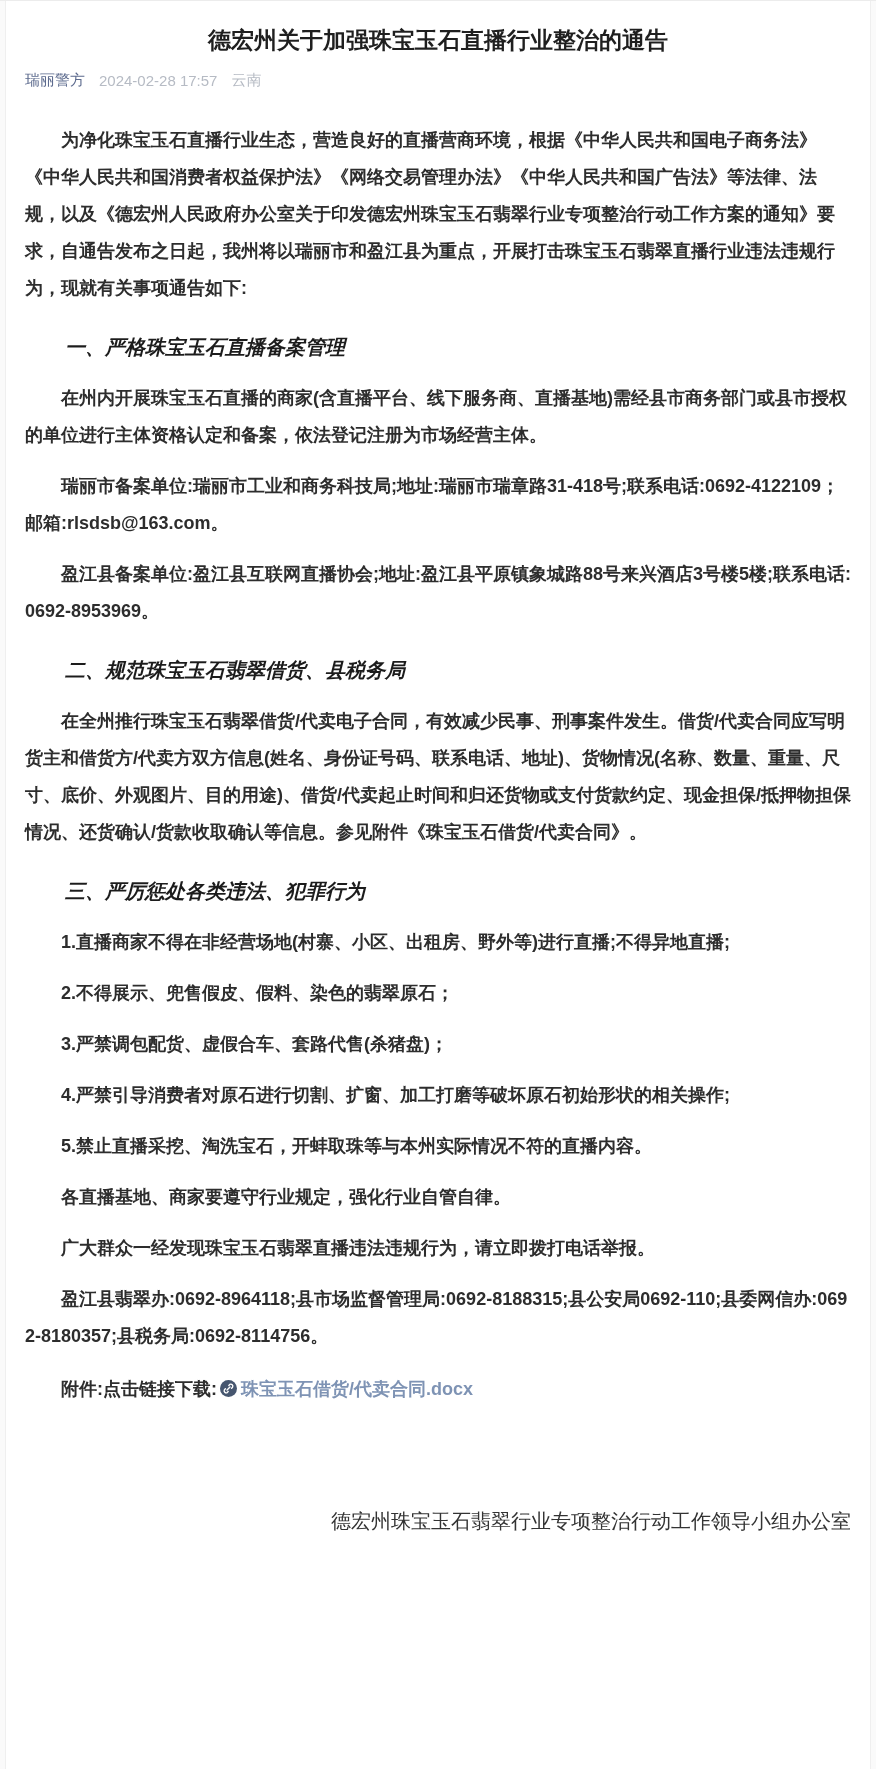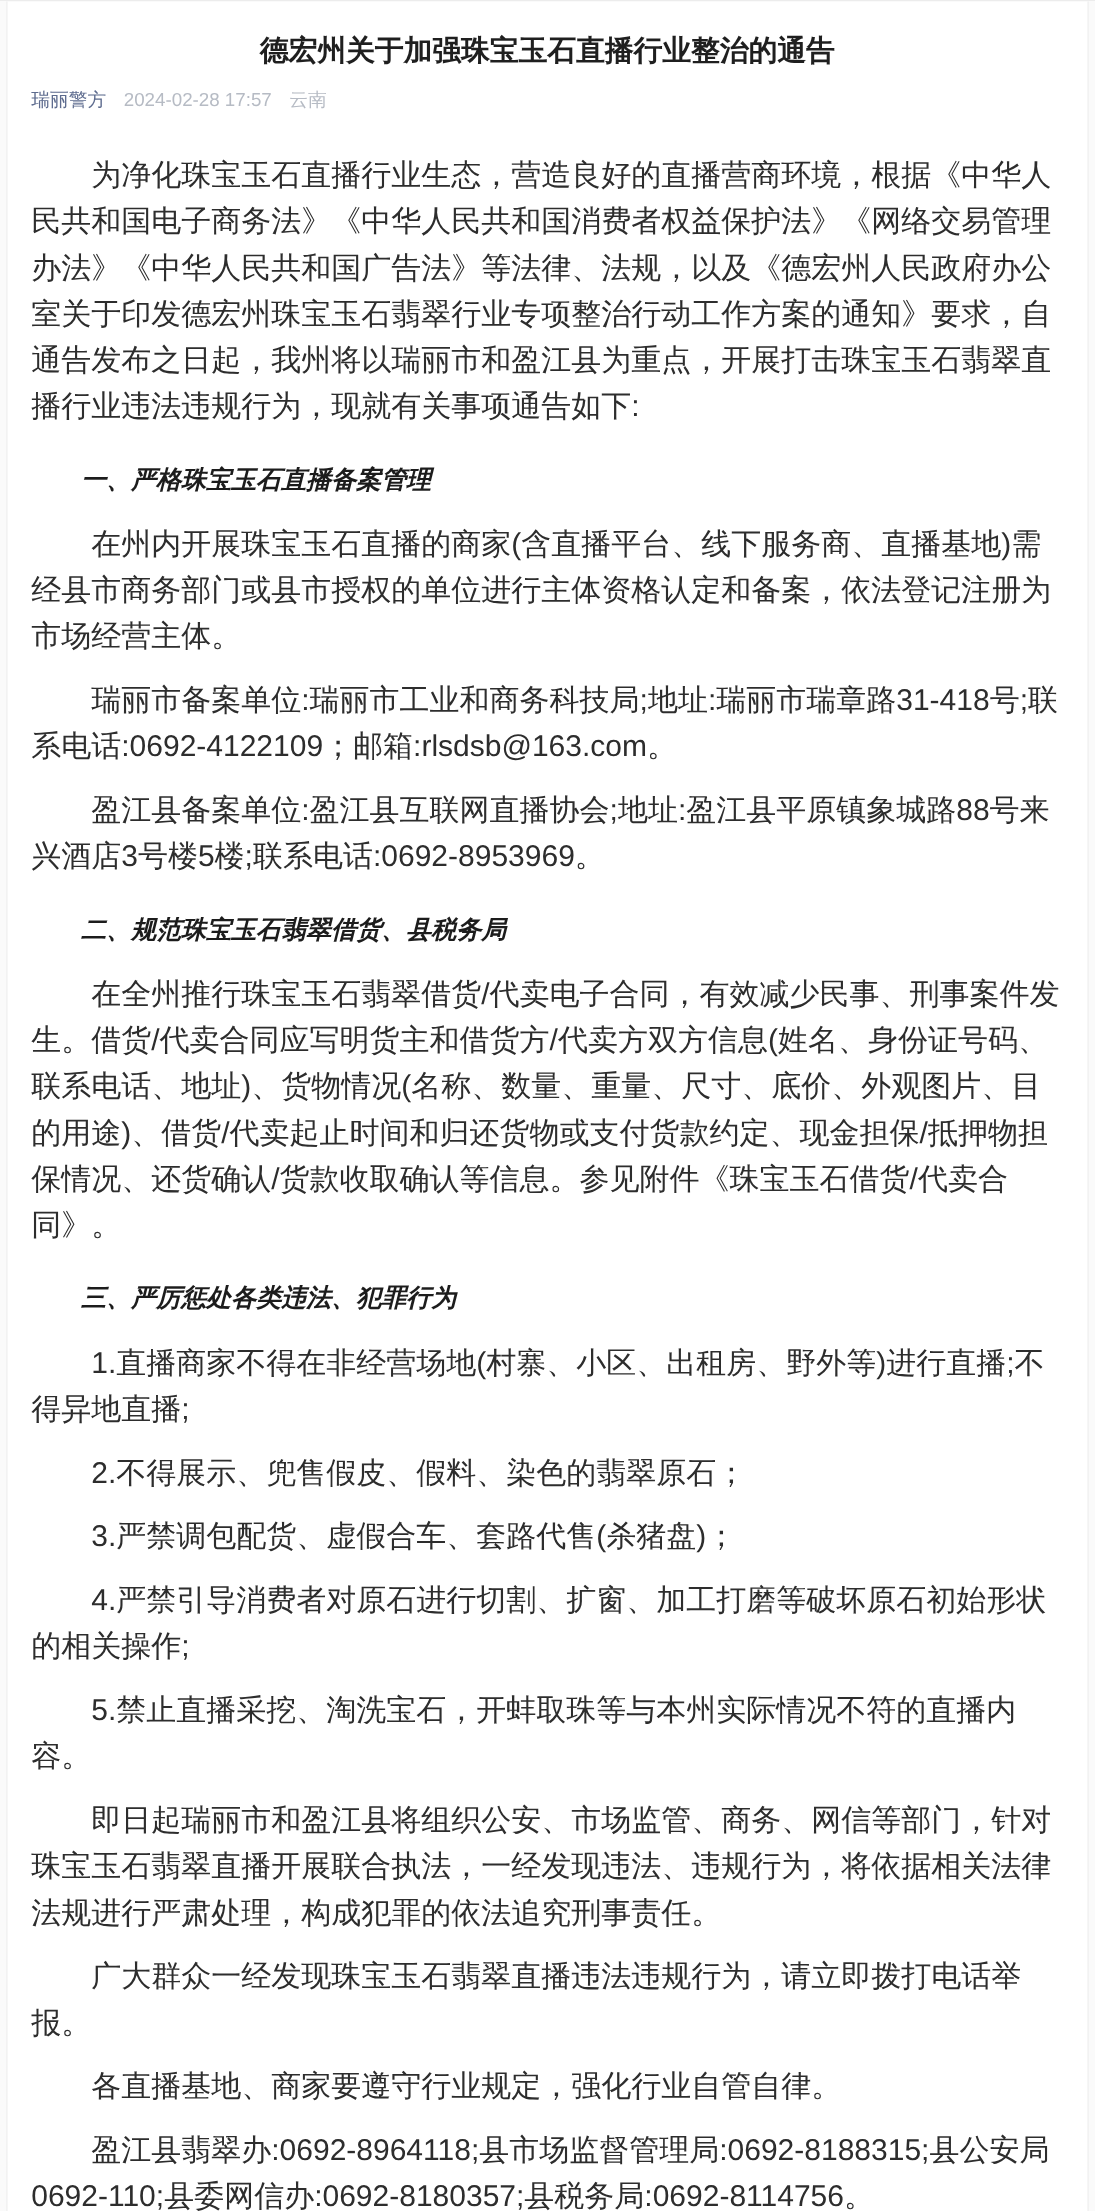--- a/index.html
+++ b/index.html
@@ -32,26 +32,27 @@
     font-size:15px;
     color:#b6bbc4;
     display:flex;
     align-items:center;
     gap:14px;
   }
   .byline .source { color:#5d6b8e; cursor:pointer;text-align:center; }
 
   .article { margin-top:32px; }
   .para {
-    font-size:24px;
+    font-size:18px;
     line-height:37px;
     color:#2d2d2d;
     text-indent:2em;
     margin:14px 0;
     word-break:break-all;
+    font-weight:bold;
   }
   .sec {
     font-size:20px;
     line-height:37px;
     font-weight:700;
     color:#1c1c1c;
     text-indent:2em;
     margin:22px 0 14px 0;
     font-style:italic;
   }
@@ -95,23 +96,22 @@
     <p class="para">瑞丽市备案单位:瑞丽市工业和商务科技局;地址:瑞丽市瑞章路31-418号;联系电话:0692-4122109；邮箱:rlsdsb@163.com。</p>
     <p class="para">盈江县备案单位:盈江县互联网直播协会;地址:盈江县平原镇象城路88号来兴酒店3号楼5楼;联系电话:0692-8953969。</p>
     <h2 class="sec">二、规范珠宝玉石翡翠借货、县税务局</h2>
     <p class="para">在全州推行珠宝玉石翡翠借货/代卖电子合同，有效减少民事、刑事案件发生。借货/代卖合同应写明货主和借货方/代卖方双方信息(姓名、身份证号码、联系电话、地址)、货物情况(名称、数量、重量、尺寸、底价、外观图片、目的用途)、借货/代卖起止时间和归还货物或支付货款约定、现金担保/抵押物担保情况、还货确认/货款收取确认等信息。参见附件《珠宝玉石借货/代卖合同》。</p>
     <h2 class="sec">三、严厉惩处各类违法、犯罪行为</h2>
     <p class="para">1.直播商家不得在非经营场地(村寨、小区、出租房、野外等)进行直播;不得异地直播;</p>
     <p class="para">2.不得展示、兜售假皮、假料、染色的翡翠原石；</p>
     <p class="para">3.严禁调包配货、虚假合车、套路代售(杀猪盘)；</p>
     <p class="para">4.严禁引导消费者对原石进行切割、扩窗、加工打磨等破坏原石初始形状的相关操作;</p>
     <p class="para">5.禁止直播采挖、淘洗宝石，开蚌取珠等与本州实际情况不符的直播内容。</p>
-    <p class="para">即日起瑞丽市和盈江县将组织公安、市场监管、商务、网信等部门，针对珠宝玉石翡翠直播开展联合执法，一经发现违法、违规行为，将依据相关法律法规进行严肃处理，构成犯罪的依法追究刑事责任。</p>
+    <p class="para">各直播基地、商家要遵守行业规定，强化行业自管自律。</p>
     <p class="para">广大群众一经发现珠宝玉石翡翠直播违法违规行为，请立即拨打电话举报。</p>
-    <p class="para">各直播基地、商家要遵守行业规定，强化行业自管自律。</p>
     <p class="para">盈江县翡翠办:0692-8964118;县市场监督管理局:0692-8188315;县公安局0692-110;县委网信办:0692-8180357;县税务局:0692-8114756。</p>
 
     <p class="para attach"><span>附件:点击链接下载:</span><a class="attach-link"><span class="attach-icon"><svg viewBox="0 0 16 16" aria-hidden="true">
               <circle cx="8" cy="8" r="8" fill="#46566f"></circle>
               <g stroke="#ffffff" stroke-width="1.3" fill="none" stroke-linecap="round">
                 <path d="M6.6 9.4 L9.4 6.6"></path>
                 <path d="M8.3 5.1 l0.9 -0.9 a1.9 1.9 0 0 1 2.6 2.6 l-0.9 0.9"></path>
                 <path d="M7.7 10.9 l-0.9 0.9 a1.9 1.9 0 0 1 -2.6 -2.6 l0.9 -0.9"></path>
               </g>
             </svg></span><span>珠宝玉石借货/代卖合同.docx</span></a></p>

